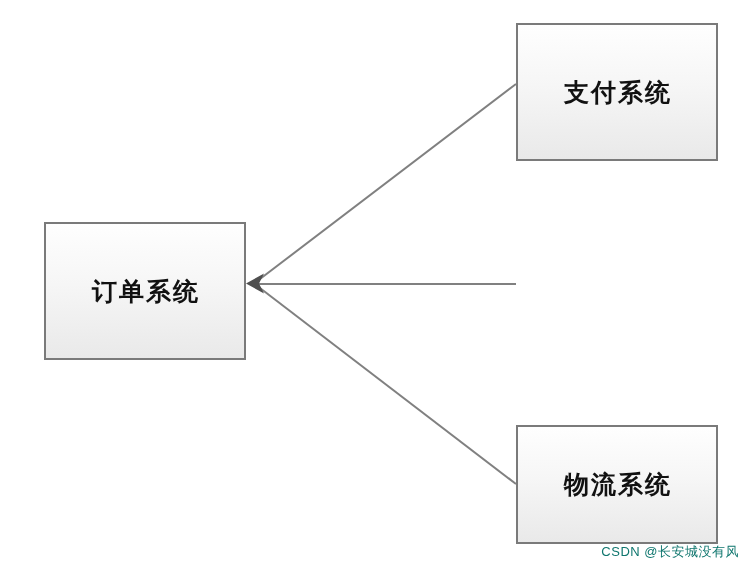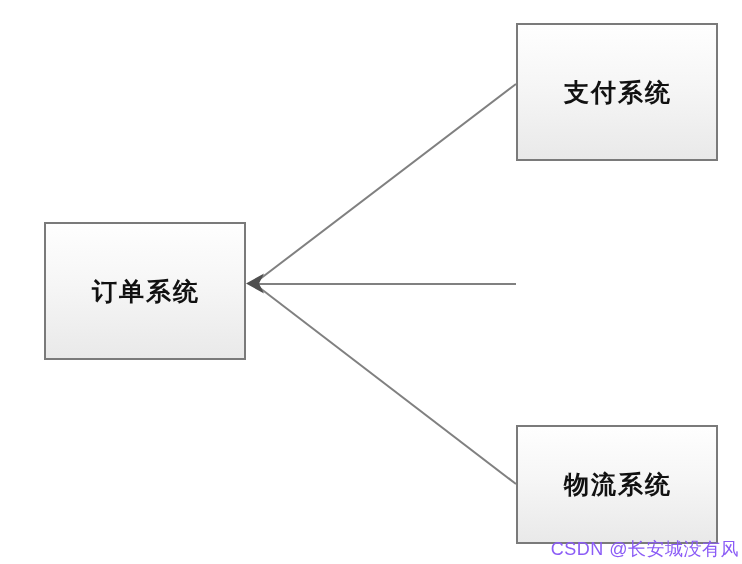--- a/index.html
+++ b/index.html
@@ -43,22 +43,22 @@
     padding-left: 2px; 
   }
   .node-order     { left: 44px;  top: 222px; }
   .node-payment   { left: 516px; top: 23px;  }
   .node-inventory { left: 516px; top: 225px; height: 119px; }
   .node-logistics { left: 516px; top: 425px; height: 119px; }
   .watermark {
     position: absolute;
     right: 3px;
     bottom: 3px;
-    font-size: 18px;
-    color: #8b5cf6;
+    font-size: 13px;
+    color: #0f766e;
     letter-spacing: 0.5px;
     white-space: nowrap;
   }
 </style>
 </head>
 <body>
 
 <div class="canvas">
 
   <svg class="edges-layer" width="742" height="564" viewBox="0 0 742 564" xmlns="http://www.w3.org/2000/svg">

